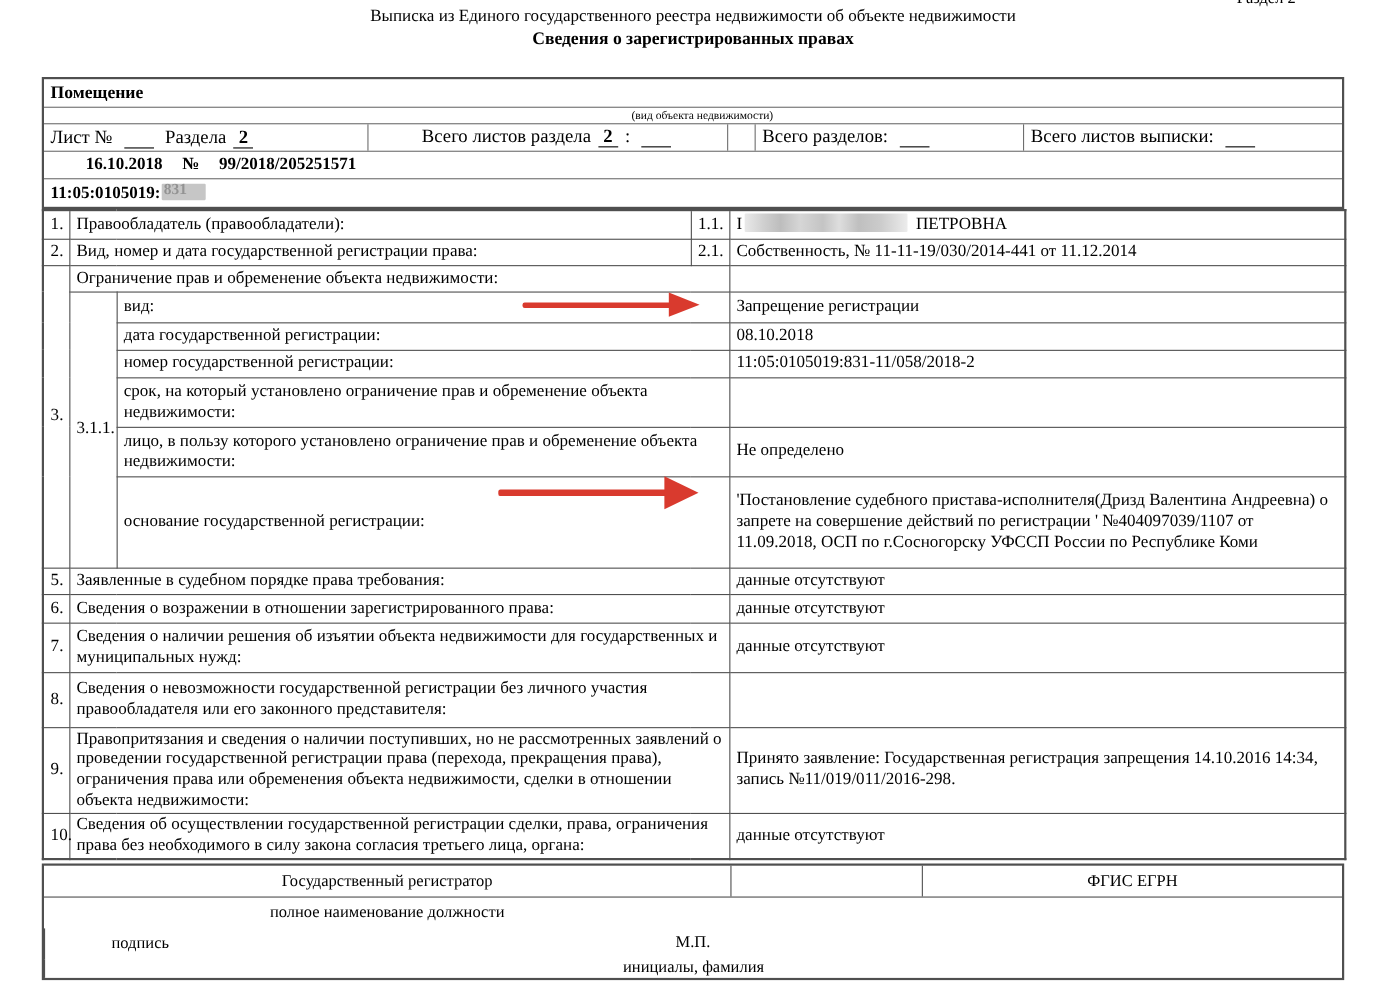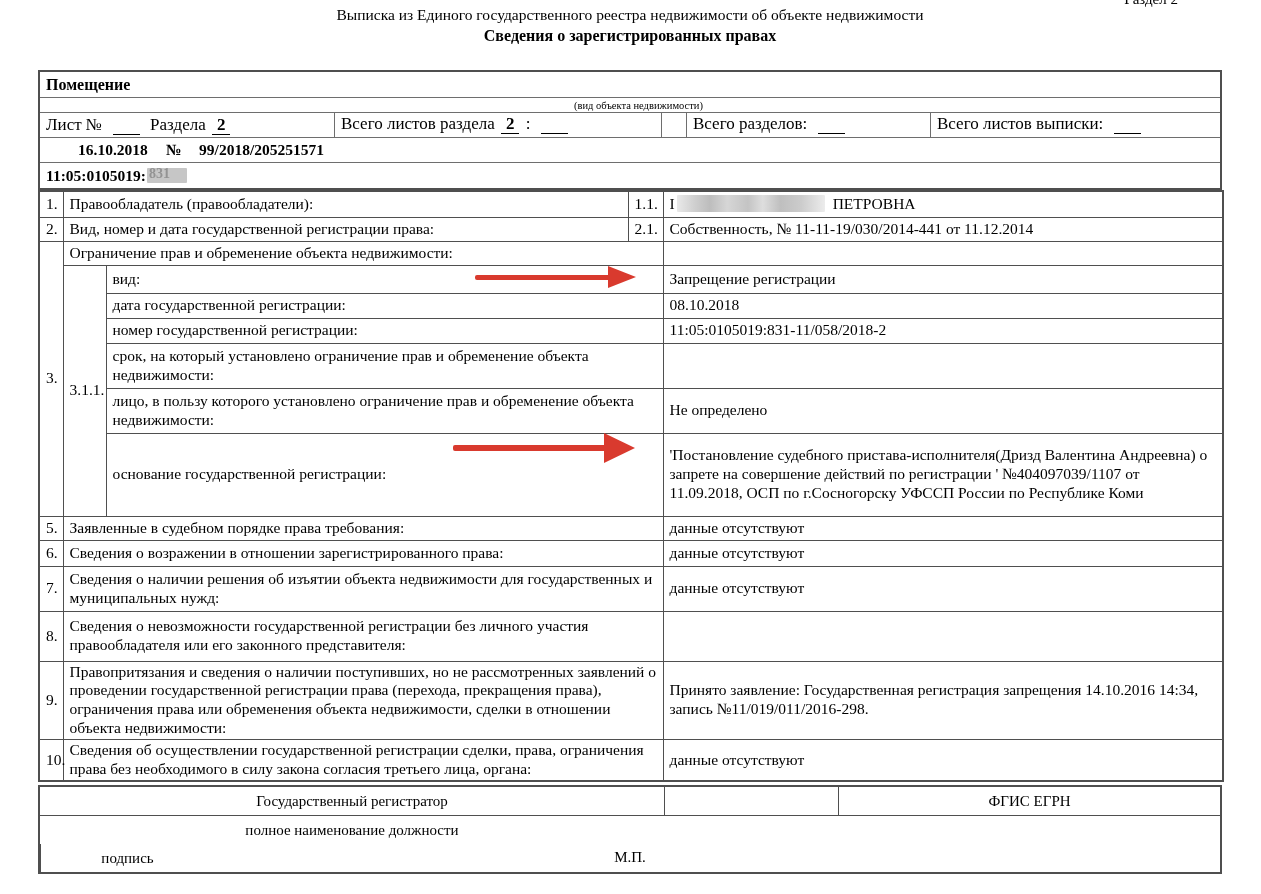--- a/index.html
+++ b/index.html
@@ -79,21 +79,21 @@
     <div class="hrow r-cap">
       <div class="hcell" style="width:100%;text-align:center;">(вид объекта недвижимости)</div>
     </div>
     <div class="hrow r-sheet">
       <div class="hcell" style="width:294px;">
         <span>Лист №</span>&nbsp;
         <span class="bu" style="font-weight:normal;border-bottom:1px solid #000;">&nbsp;&nbsp;&nbsp;&nbsp;</span>&nbsp;
         <span>Раздела</span>
         <span class="bu">2</span>
       </div>
-      <div class="hcell" style="width:327px;">
+      <div class="hcell" style="width:327px;text-align:center;">
         <span>Всего листов раздела</span>
         <span class="bu">2</span>
         <span>:</span>&nbsp;
         <span class="bu" style="font-weight:normal;">&nbsp;&nbsp;&nbsp;&nbsp;</span>
       </div>
       <div class="hcell" style="width:25px;"></div>
       <div class="hcell" style="width:244px;">
         <span>Всего разделов:</span>&nbsp;
         <span class="bu" style="font-weight:normal;">&nbsp;&nbsp;&nbsp;&nbsp;</span>
       </div>
@@ -202,20 +202,21 @@
 
   <div class="ftable">
     <div class="frow">
       <div class="fcell fc1">Государственный регистратор</div>
       <div class="fcell fc2"></div>
       <div class="fcell fc3">ФГИС ЕГРН</div>
     </div>
     <div class="frow">
       <div class="fcell fc1">полное наименование должности</div>
       <div class="fcell fc2">подпись</div>
+      <div class="fcell fc3">инициалы, фамилия</div>
     </div>
   </div>
 
   <div class="stamp">М.П.</div>
 </div>
 
 <div class="arrow" id="arrow1" style="left:475px;top:266px;width:164px;height:22px;">
   <div class="tail"></div>
   <div class="head"></div>
 </div>

